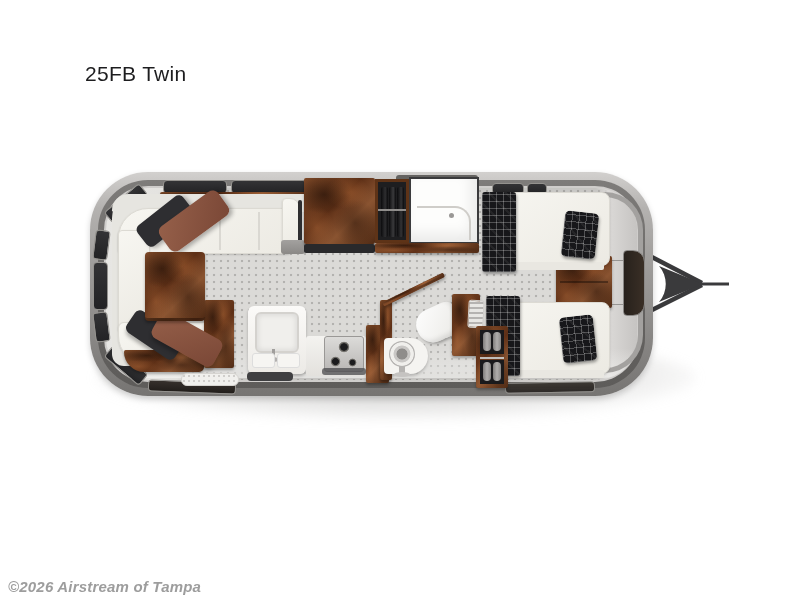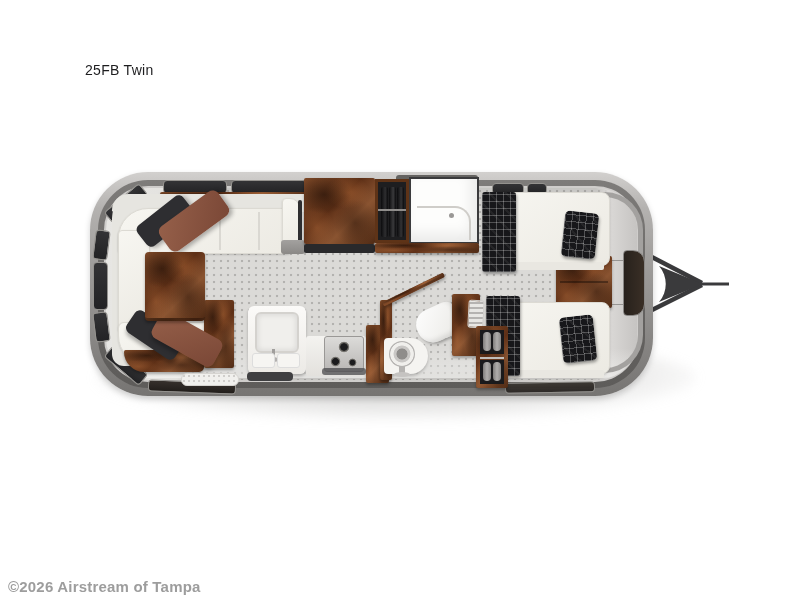--- a/index.html
+++ b/index.html
@@ -6,22 +6,22 @@
     --page-bg:#ffffff; --title-color:#1d1d1f; --watermark-color:#9d9d9d;
     --shell-light:#c9c7c5; --shell-mid:#9a9896; --shell-dark:#777573; --band:#6a6866;
     --floor:#dbdad7; --floor-dot:#b3b2af; --uph:#f4f3ee; --uph-dark:#e6e5e0;
     --wood:#6b3a1e; --plaid:#17171a; --pillow-brown:#8a5340; --pillow-dark:#2e2e31;
     --hitch:#3a3a3c; --win:#2c2c2e;
   }
   html,body{margin:0;padding:0;}
   body{width:800px;height:600px;background:var(--page-bg);font-family:"Liberation Sans",sans-serif;overflow:hidden;position:relative;}
   #canvas{position:absolute;inset:0;width:800px;height:600px;}
   .abs{position:absolute;}
-  .title{left:85px;top:62px;font-size:14px;letter-spacing:.3px;color:var(--title-color);}
-  .watermark{left:8px;top:578px;font-size:15px;font-weight:700;color:var(--watermark-color);letter-spacing:.2px;}
+  .title{left:85px;top:62px;font-size:21px;letter-spacing:.3px;color:var(--title-color);}
+  .watermark{left:8px;top:578px;font-size:15px;font-weight:700;font-style:italic;color:var(--watermark-color);letter-spacing:.2px;}
 
   
   .shadow{left:96px;top:336px;width:600px;height:84px;border-radius:50%;
     background:radial-gradient(ellipse at 50% 45%, rgba(150,148,146,.55), rgba(190,189,187,.3) 55%, rgba(220,219,217,0) 78%);
     filter:blur(6px);}
   .shell-outer{left:90px;top:172px;width:563px;height:224px;border-radius:58px;
     background:linear-gradient(180deg,#d2d0ce 0%,#b4b2b0 16%,#9c9a98 45%,#8d8b89 68%,#767472 100%);
     box-shadow:0 3px 6px rgba(0,0,0,.18);}
   .shell-band{left:98px;top:180px;width:547px;height:208px;border-radius:50px;
     background:linear-gradient(180deg,#7e7c7a,#67656三 60%,#5e5c5a);

